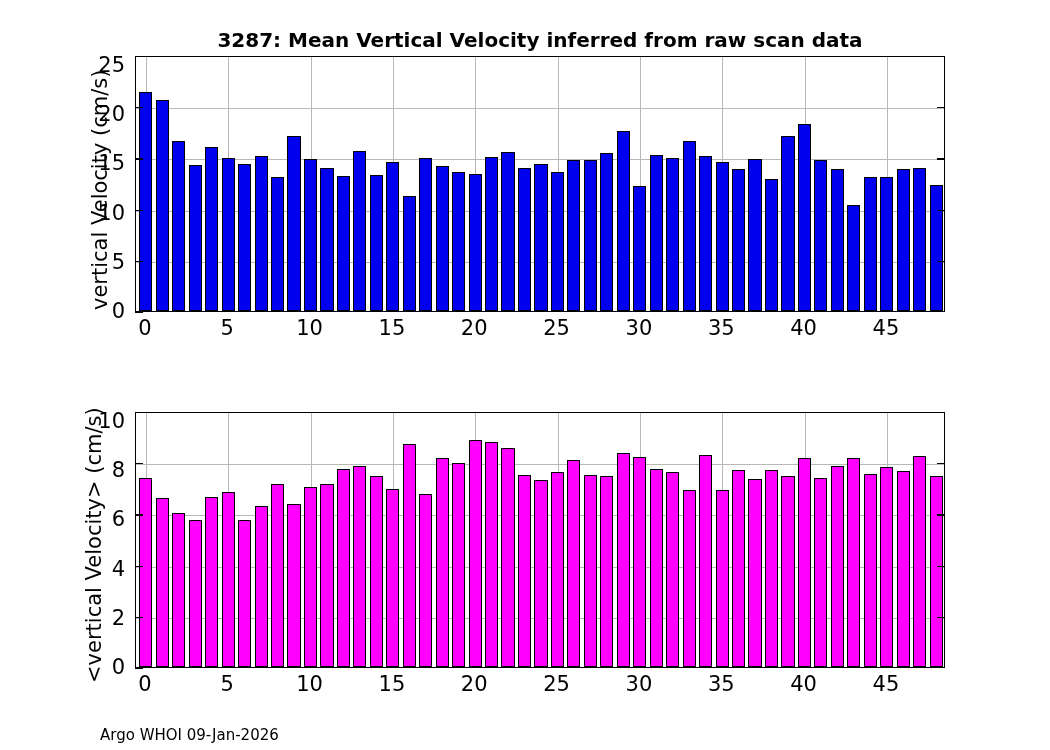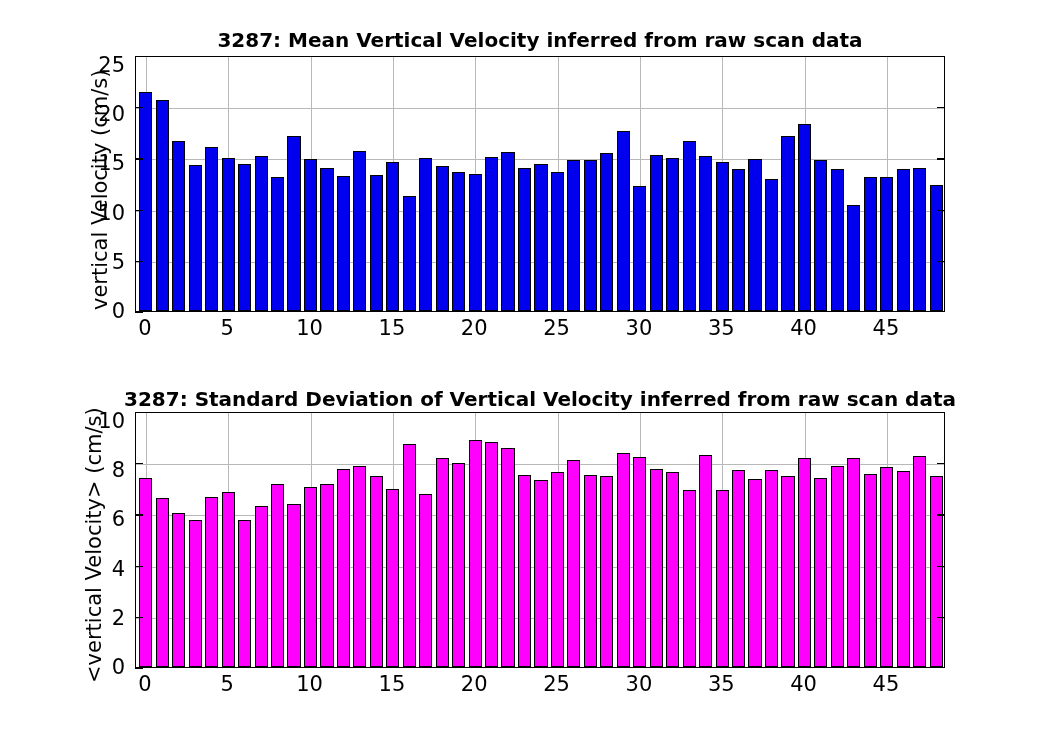--- a/index.html
+++ b/index.html
@@ -232,21 +232,20 @@
     <div class="xtick" style="left:454.24px; top:318px; width:40px;">20</div>
     <div class="xtick" style="left:536.58px; top:318px; width:40px;">25</div>
     <div class="xtick" style="left:618.92px; top:318px; width:40px;">30</div>
     <div class="xtick" style="left:701.26px; top:318px; width:40px;">35</div>
     <div class="xtick" style="left:783.60px; top:318px; width:40px;">40</div>
     <div class="xtick" style="left:865.94px; top:318px; width:40px;">45</div>
   </div>
 
   <div class="panel" style="left:0; top:370px; width:1050px; height:380px;">
 
-    <div class="plot-title" style="left:35px; top:17px; width:1010px; font-size:20px; line-height:24px;">3287: Standard Deviation of Vertical Velocity inferred from raw scan data</div>
 
     <div class="ylabel" style="left:82px; top:313px;">&lt;vertical Velocity&gt; (cm/s)</div>
 
     <div class="ytick" style="left:90px; top:287px;   width:35px;">0</div>
     <div class="ytick" style="left:90px; top:237.8px; width:35px;">2</div>
     <div class="ytick" style="left:90px; top:188.6px; width:35px;">4</div>
     <div class="ytick" style="left:90px; top:139.4px; width:35px;">6</div>
     <div class="ytick" style="left:90px; top:90.2px;  width:35px;">8</div>
     <div class="ytick" style="left:80px; top:41px;    width:45px;">10</div>
 
@@ -339,14 +338,15 @@
     <div class="xtick" style="left:371.90px; top:304px; width:40px;">15</div>
     <div class="xtick" style="left:454.24px; top:304px; width:40px;">20</div>
     <div class="xtick" style="left:536.58px; top:304px; width:40px;">25</div>
     <div class="xtick" style="left:618.92px; top:304px; width:40px;">30</div>
     <div class="xtick" style="left:701.26px; top:304px; width:40px;">35</div>
     <div class="xtick" style="left:783.60px; top:304px; width:40px;">40</div>
     <div class="xtick" style="left:865.94px; top:304px; width:40px;">45</div>
 
   </div>
 
+  <div class="footer-note" style="left:100px; top:726px;">Argo WHOI 09-Jan-2026</div>
 
 </div>
 
 </body></html>

